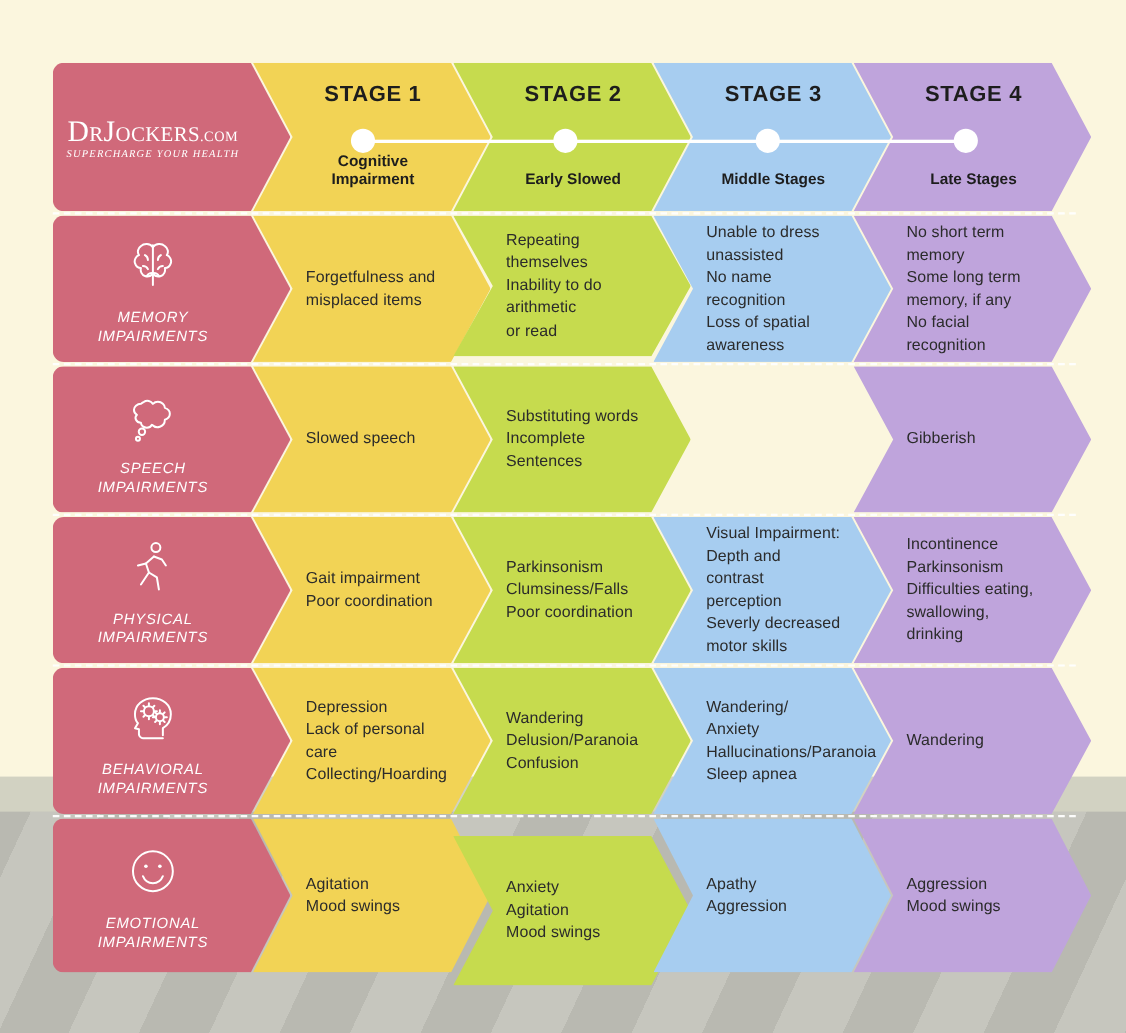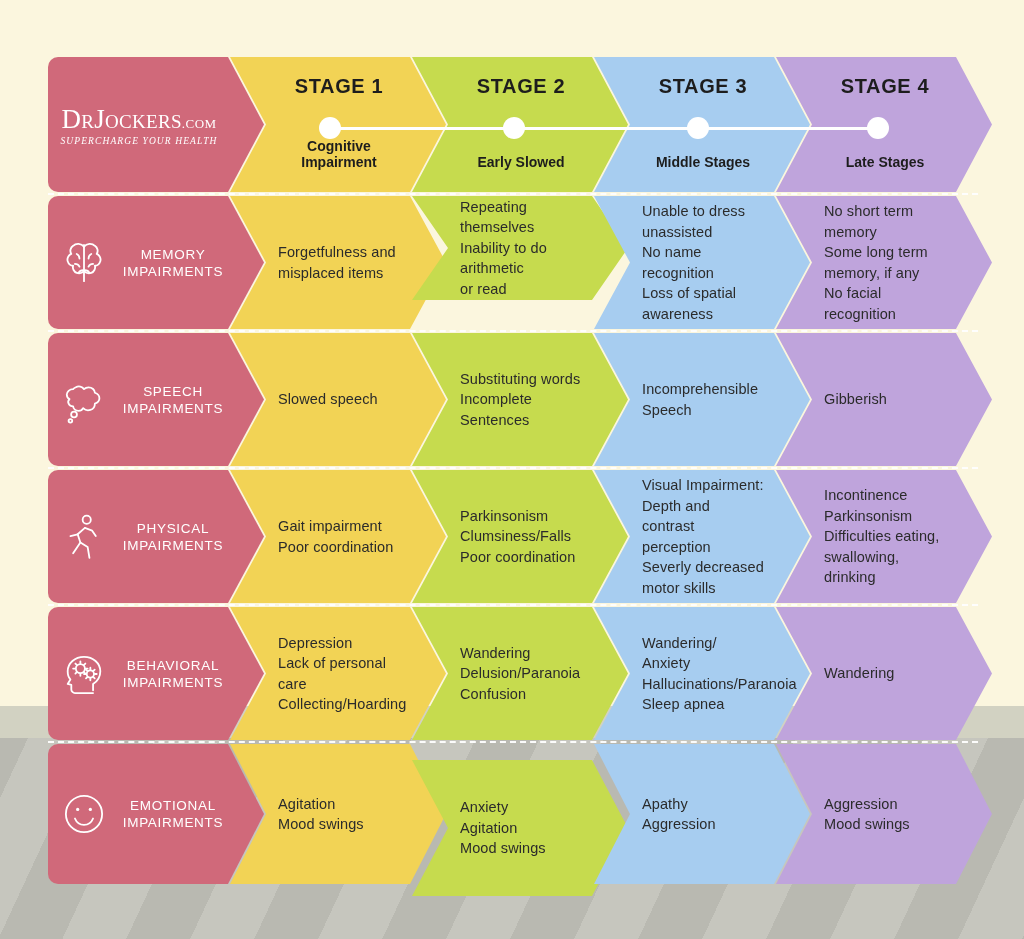--- a/index.html
+++ b/index.html
@@ -54,21 +54,21 @@
     text-align:center;color:#fff;
   }
   .logo .l1{font-family:"Liberation Serif", serif;font-size:27px;letter-spacing:.3px;white-space:nowrap;}
   .logo .l1 .sm{font-size:19px;}
   .logo .l1 .dot{font-size:13px;letter-spacing:.5px;}
   .logo .l2{font-family:"Liberation Serif", serif;font-size:9.5px;letter-spacing:1.1px;
             font-style:italic;margin-top:1px;}
 
   .catcell .inner{
     position:absolute;left:0;right:34px;top:0;bottom:0;
-    display:flex;flex-direction:row;align-items:center;justify-content:center;gap:10px;
+    display:flex;flex-direction:column;align-items:center;justify-content:center;gap:10px;font-style:italic;
   }
   .catcell .iconbox{width:58px;height:58px;display:block;}
   .catcell .catlabel{
     text-align:center;color:#fff;font-size:13.5px;line-height:17px;letter-spacing:.7px;
     white-space:pre-line;
   }
 
   
   #timeline{position:absolute;left:330px;top:127px;width:548px;height:3px;background:#fff;}
   .tdot{position:absolute;width:22px;height:22px;border-radius:50%;background:#fff;top:117px;}
@@ -129,21 +129,21 @@
           </svg></span>
         <div class="catlabel">MEMORY
 IMPAIRMENTS</div>
       </div>
     </div>
     <div class="cell" style="left: 230px; top: 196px; width: 216px; height: 133px;">
       <div class="chev last" style="background: rgb(242, 211, 85);"></div>
       <div class="txt">Forgetfulness and
 misplaced items</div>
     </div>
-    <div class="cell" style="left: 412px; top: 196px; width: 216px; height: 104px;">
+    <div class="cell" style="left: 412px; top: 196px; width: 216px; height: 128px;">
       <div class="chev last" style="background: rgb(198, 219, 78);"></div>
       <div class="txt">Repeating themselves
 Inability to do arithmetic
 or read</div>
     </div>
     <div class="cell" style="left: 594px; top: 196px; width: 216px; height: 133px;">
       <div class="chev last" style="background: rgb(167, 205, 240);"></div>
       <div class="txt">Unable to dress
 unassisted
 No name recognition
@@ -170,25 +170,20 @@
       </div>
     </div>
     <div class="cell" style="left: 412px; top: 333px; width: 216px; height: 133px;">
       <div class="chev last" style="background: rgb(198, 219, 78);"></div>
       <div class="txt">Substituting words
 Incomplete Sentences</div>
     </div>
     <div class="cell" style="left: 230px; top: 333px; width: 216px; height: 133px;">
       <div class="chev last" style="background: rgb(242, 211, 85);"></div>
       <div class="txt">Slowed speech</div>
-    </div>
-    <div class="cell" style="left: 594px; top: 333px; width: 216px; height: 133px;">
-      <div class="chev last" style="background: rgb(167, 205, 240);"></div>
-      <div class="txt">Incomprehensible
-Speech</div>
     </div>
     <div class="cell" style="left: 776px; top: 333px; width: 216px; height: 133px;">
       <div class="chev last" style="background: rgb(191, 164, 220);"></div>
       <div class="txt">Gibberish</div>
     </div>
     <div class="cell firstcol catcell" style="left: 48px; top: 470px; width: 216px; height: 133px;">
       <div class="chev first" style="background: rgb(208, 105, 122);"></div>
       <div class="inner">
         <span class="iconbox"><svg viewBox="0 0 64 64" width="58" height="58" fill="none" stroke="#fff" stroke-width="2" stroke-linecap="round" stroke-linejoin="round">
             <circle cx="35" cy="13" r="4.5"></circle>

